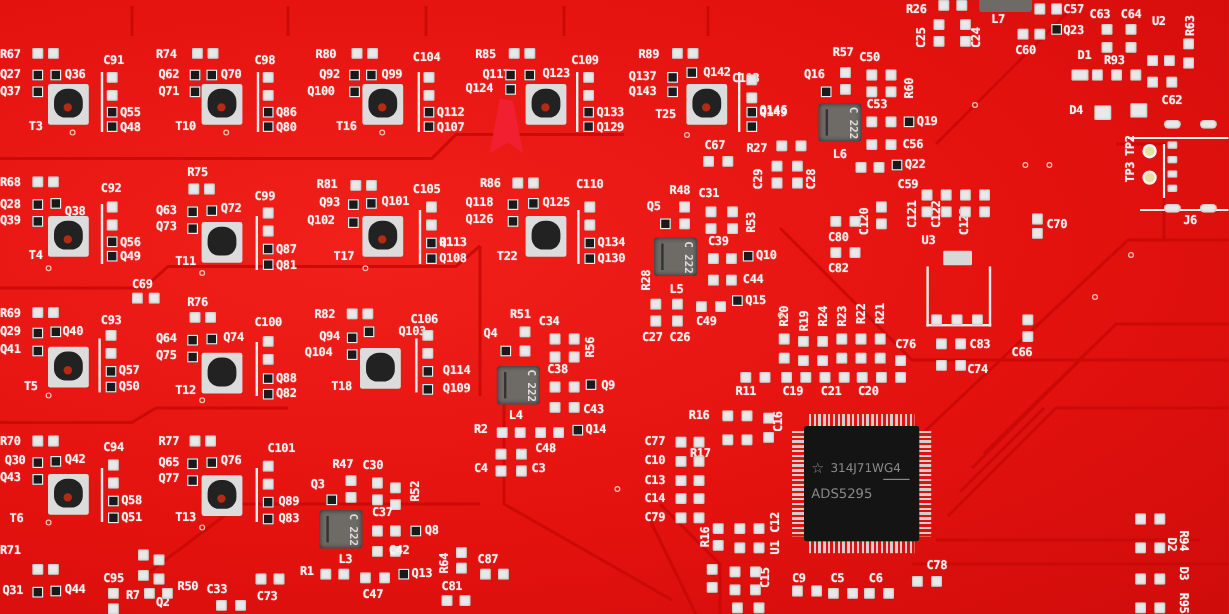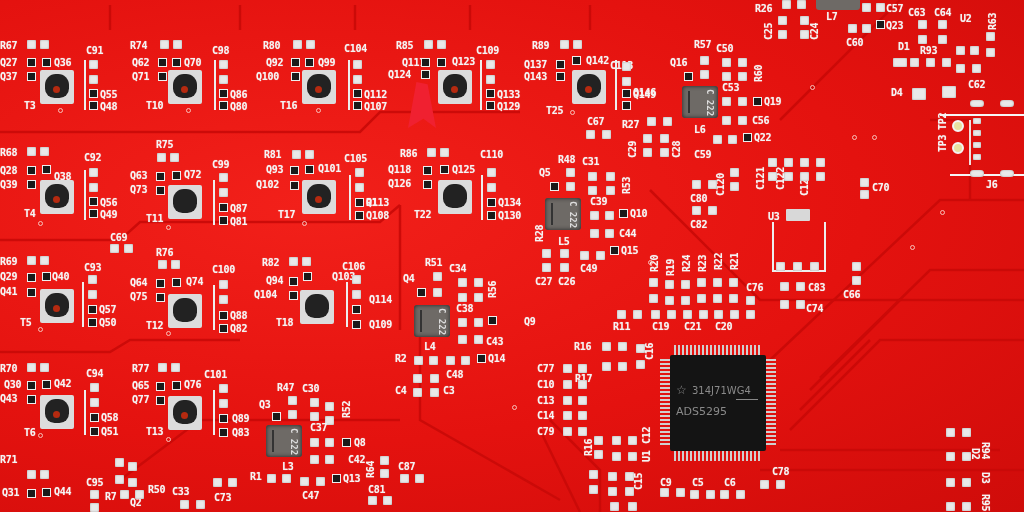--- a/index.html
+++ b/index.html
@@ -163,21 +163,21 @@
     <span class="lbl" style="left:524px;top:60px">Q137</span>
     <span class="lbl" style="left:524px;top:72px">Q143</span>
     <span class="lbl" style="left:586px;top:56px">Q142</span>
     <div class="q" style="left:556px;top:60px"></div>
       <div class="q" style="left:556px;top:72px"></div>
       <div class="q" style="left:572px;top:56px"></div>
     <div class="xfmr" style="left:572px;top:70px">
         <div class="core"></div>
         <div class="dot"></div>
       </div>
-    <span class="lbl" style="left:546px;top:106px">T25</span>
+    <span class="lbl" style="left:546px;top:91px">T25</span>
     <div class="silk" style="left:615px;top:60px;height:50px"></div>
     <div class="pad" style="left:622px;top:62px"></div>
       <div class="pad" style="left:622px;top:77px"></div>
     <div class="q" style="left:622px;top:89px"></div>
       <div class="q" style="left:622px;top:101px"></div>
     <span class="lbl" style="left:633px;top:90px">Q149</span>
     <span class="lbl" style="left:633px;top:88px">Q146</span>
   </div>
 
   <div>
@@ -348,54 +348,54 @@
       <div class="q" style="left:303px;top:272px"></div>
     <div class="xfmr" style="left:300px;top:290px">
         <div class="core"></div>
       </div>
     <span class="lbl" style="left:276px;top:318px">T18</span>
     <div class="silk" style="left:346px;top:282px;height:45px"></div>
     <div class="pad" style="left:352px;top:275px"></div>
       <div class="pad" style="left:352px;top:290px"></div>
     <div class="q" style="left:352px;top:305px"></div>
       <div class="q" style="left:352px;top:320px"></div>
-    <span class="lbl" style="left:369px;top:295px">Q114</span>
+    <span class="lbl" style="left:369px;top:305px">Q114</span>
     <span class="lbl" style="left:369px;top:320px">Q109</span>
   </div>
 
   <div>
     <div class="pad" style="left:27px;top:363px"></div>
       <div class="pad" style="left:40px;top:363px"></div>
     <span class="lbl" style="left:0;top:364px">R70</span>
     <span class="lbl" style="left:86px;top:369px">C94</span>
     <span class="lbl" style="left:4px;top:380px">Q30</span>
     <span class="lbl" style="left:0;top:394px">Q43</span>
     <span class="lbl" style="left:54px;top:379px">Q42</span>
     <div class="q" style="left:27px;top:381px"></div>
       <div class="q" style="left:27px;top:395px"></div>
       <div class="q" style="left:42px;top:380px"></div>
     <div class="xfmr" style="left:40px;top:395px">
         <div class="core"></div>
         <div class="dot"></div>
       </div>
-    <span class="lbl" style="left:24px;top:428px">T6</span>
+    <span class="lbl" style="left:8px;top:428px">T6</span>
     <div class="silk" style="left:84px;top:390px;height:45px"></div>
     <div class="pad" style="left:90px;top:383px"></div>
       <div class="pad" style="left:90px;top:398px"></div>
     <div class="q" style="left:90px;top:413px"></div>
       <div class="q" style="left:90px;top:427px"></div>
     <span class="lbl" style="left:101px;top:413px">Q58</span>
     <span class="lbl" style="left:101px;top:427px">Q51</span>
   </div>
 
   <div>
     <div class="pad" style="left:158px;top:363px"></div>
       <div class="pad" style="left:171px;top:363px"></div>
     <span class="lbl" style="left:132px;top:364px">R77</span>
-    <span class="lbl" style="left:204px;top:370px">C101</span>
+    <span class="lbl" style="left:223px;top:370px">C101</span>
     <span class="lbl" style="left:132px;top:381px">Q65</span>
     <span class="lbl" style="left:132px;top:395px">Q77</span>
     <span class="lbl" style="left:184px;top:380px">Q76</span>
     <div class="q" style="left:156px;top:382px"></div>
       <div class="q" style="left:156px;top:396px"></div>
       <div class="q" style="left:172px;top:381px"></div>
     <div class="xfmr" style="left:168px;top:396px">
         <div class="core"></div>
         <div class="dot"></div>
       </div>
@@ -454,21 +454,21 @@
         <span>C 222</span>
       </div>
     <span class="lbl" style="left:282px;top:462px">L3</span>
     <span class="lbl" style="left:310px;top:423px">C37</span>
     <div class="pad" style="left:310px;top:438px"></div>
       <div class="pad" style="left:325px;top:438px"></div>
     <div class="q" style="left:342px;top:438px"></div>
     <span class="lbl" style="left:354px;top:438px">Q8</span>
     <div class="pad" style="left:310px;top:455px"></div>
       <div class="pad" style="left:325px;top:455px"></div>
-    <span class="lbl" style="left:348px;top:455px">C42</span>
+    <span class="lbl" style="left:324px;top:455px">C42</span>
     <span class="lbl" style="left:250px;top:472px">R1</span>
     <div class="pad" style="left:267px;top:474px"></div>
       <div class="pad" style="left:282px;top:474px"></div>
     <div class="pad" style="left:300px;top:477px"></div>
       <div class="pad" style="left:316px;top:477px"></div>
     <div class="q" style="left:332px;top:474px"></div>
     <span class="lbl" style="left:343px;top:474px">Q13</span>
     <span class="lbl" style="left:302px;top:491px">C47</span>
     <span class="lbl v" style="left:366px;top:478px">R64</span>
     <div class="pad" style="left:380px;top:456px"></div>
@@ -494,21 +494,21 @@
       <div class="pad" style="left:474px;top:293px"></div>
     <span class="lbl v" style="left:488px;top:298px">R56</span>
     <div class="ind" style="left:414px;top:305px">
         <i></i>
         <span>C 222</span>
       </div>
     <span class="lbl" style="left:456px;top:304px">C38</span>
     <div class="pad" style="left:458px;top:318px"></div>
       <div class="pad" style="left:474px;top:318px"></div>
     <div class="q" style="left:488px;top:316px"></div>
-    <span class="lbl" style="left:524px;top:317px">Q9</span>
+    <span class="lbl" style="left:501px;top:317px">Q9</span>
     <div class="pad" style="left:458px;top:335px"></div>
       <div class="pad" style="left:474px;top:335px"></div>
     <span class="lbl" style="left:486px;top:337px">C43</span>
     <span class="lbl" style="left:424px;top:342px">L4</span>
     <span class="lbl" style="left:395px;top:354px">R2</span>
     <div class="pad" style="left:414px;top:356px"></div>
       <div class="pad" style="left:429px;top:356px"></div>
     <div class="pad" style="left:446px;top:356px"></div>
       <div class="pad" style="left:461px;top:356px"></div>
     <div class="q" style="left:477px;top:354px"></div>
@@ -598,21 +598,21 @@
     <div class="q" style="left:753px;top:97px"></div>
     <span class="lbl" style="left:764px;top:97px">Q19</span>
     <span class="lbl" style="left:694px;top:125px">L6</span>
     <div class="pad" style="left:722px;top:116px"></div>
       <div class="pad" style="left:738px;top:116px"></div>
     <span class="lbl" style="left:752px;top:116px">C56</span>
     <div class="pad" style="left:713px;top:135px"></div>
       <div class="pad" style="left:728px;top:135px"></div>
     <div class="q" style="left:743px;top:133px"></div>
     <span class="lbl" style="left:754px;top:133px">Q22</span>
-    <span class="lbl" style="left:694px;top:150px">C59</span>
+    <span class="lbl" style="left:748px;top:150px">C59</span>
   </div>
 
   <div>
     <span class="lbl" style="left:755px;top:4px">R26</span>
     <div class="pad" style="left:782px;top:0px"></div>
       <div class="pad" style="left:797px;top:0px"></div>
     <div style="position:absolute;left:816px;top:0;width:44px;height:10px;background:#6e6a66;border-radius:0 0 3px 3px;"></div>
     <span class="lbl" style="left:826px;top:12px">L7</span>
     <span class="lbl v" style="left:764px;top:40px">C25</span>
     <span class="lbl v" style="left:810px;top:40px">C24</span>
@@ -684,21 +684,21 @@
       <div class="pad" style="left:730px;top:182px"></div>
     <div class="pad" style="left:692px;top:180px"></div>
       <div class="pad" style="left:708px;top:180px"></div>
     <span class="lbl" style="left:690px;top:194px">C80</span>
     <span class="lbl" style="left:690px;top:220px">C82</span>
     <div class="pad" style="left:692px;top:206px"></div>
       <div class="pad" style="left:708px;top:206px"></div>
     <div class="pad" style="left:860px;top:178px"></div>
       <div class="pad" style="left:860px;top:190px"></div>
     <span class="lbl" style="left:872px;top:183px">C70</span>
-    <span class="lbl" style="left:768px;top:212px">U3</span>
+    <span class="lbl" style="left:768px;top:196px">U3</span>
     <div style="position:absolute;left:786px;top:209px;width:24px;height:12px;background:#d8d8d8;border-radius:1px;"></div>
     <div class="u3"></div>
     <div class="pad" style="left:776px;top:262px"></div>
       <div class="pad" style="left:793px;top:262px"></div>
       <div class="pad" style="left:810px;top:262px"></div>
     <div class="pad" style="left:780px;top:282px"></div>
       <div class="pad" style="left:796px;top:282px"></div>
     <span class="lbl" style="left:808px;top:283px">C83</span>
     <div class="pad" style="left:780px;top:300px"></div>
       <div class="pad" style="left:796px;top:300px"></div>

